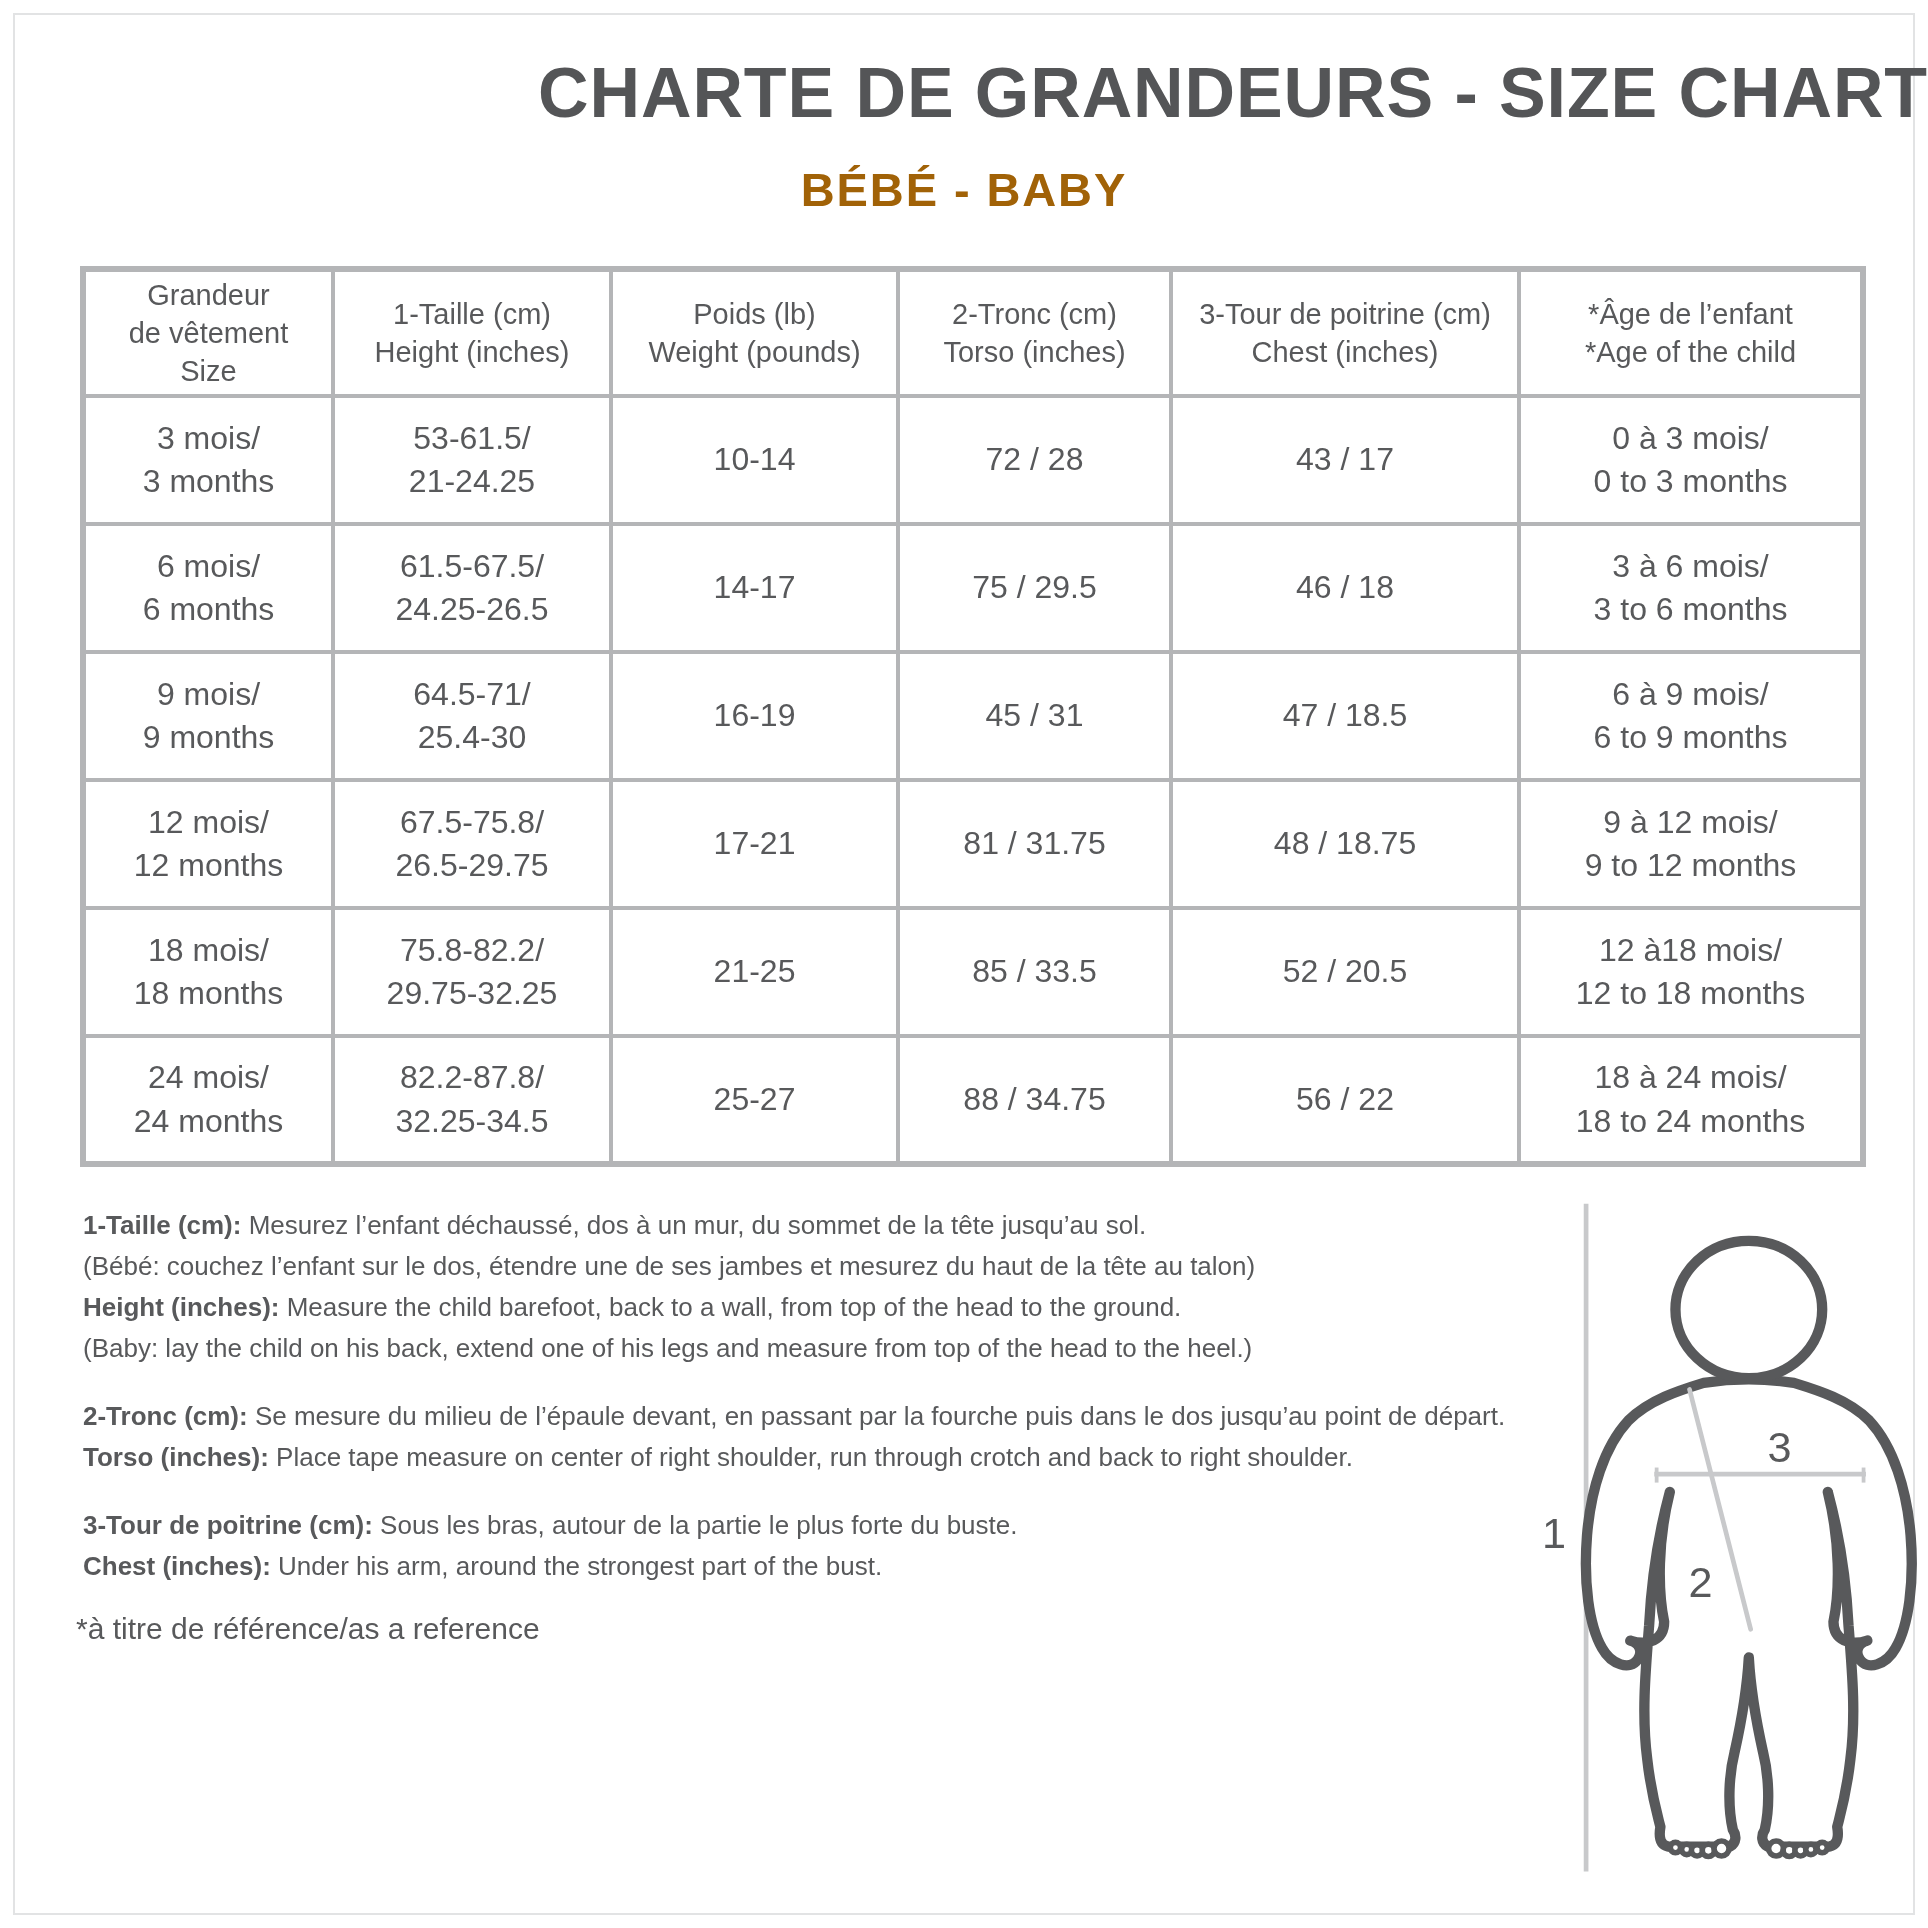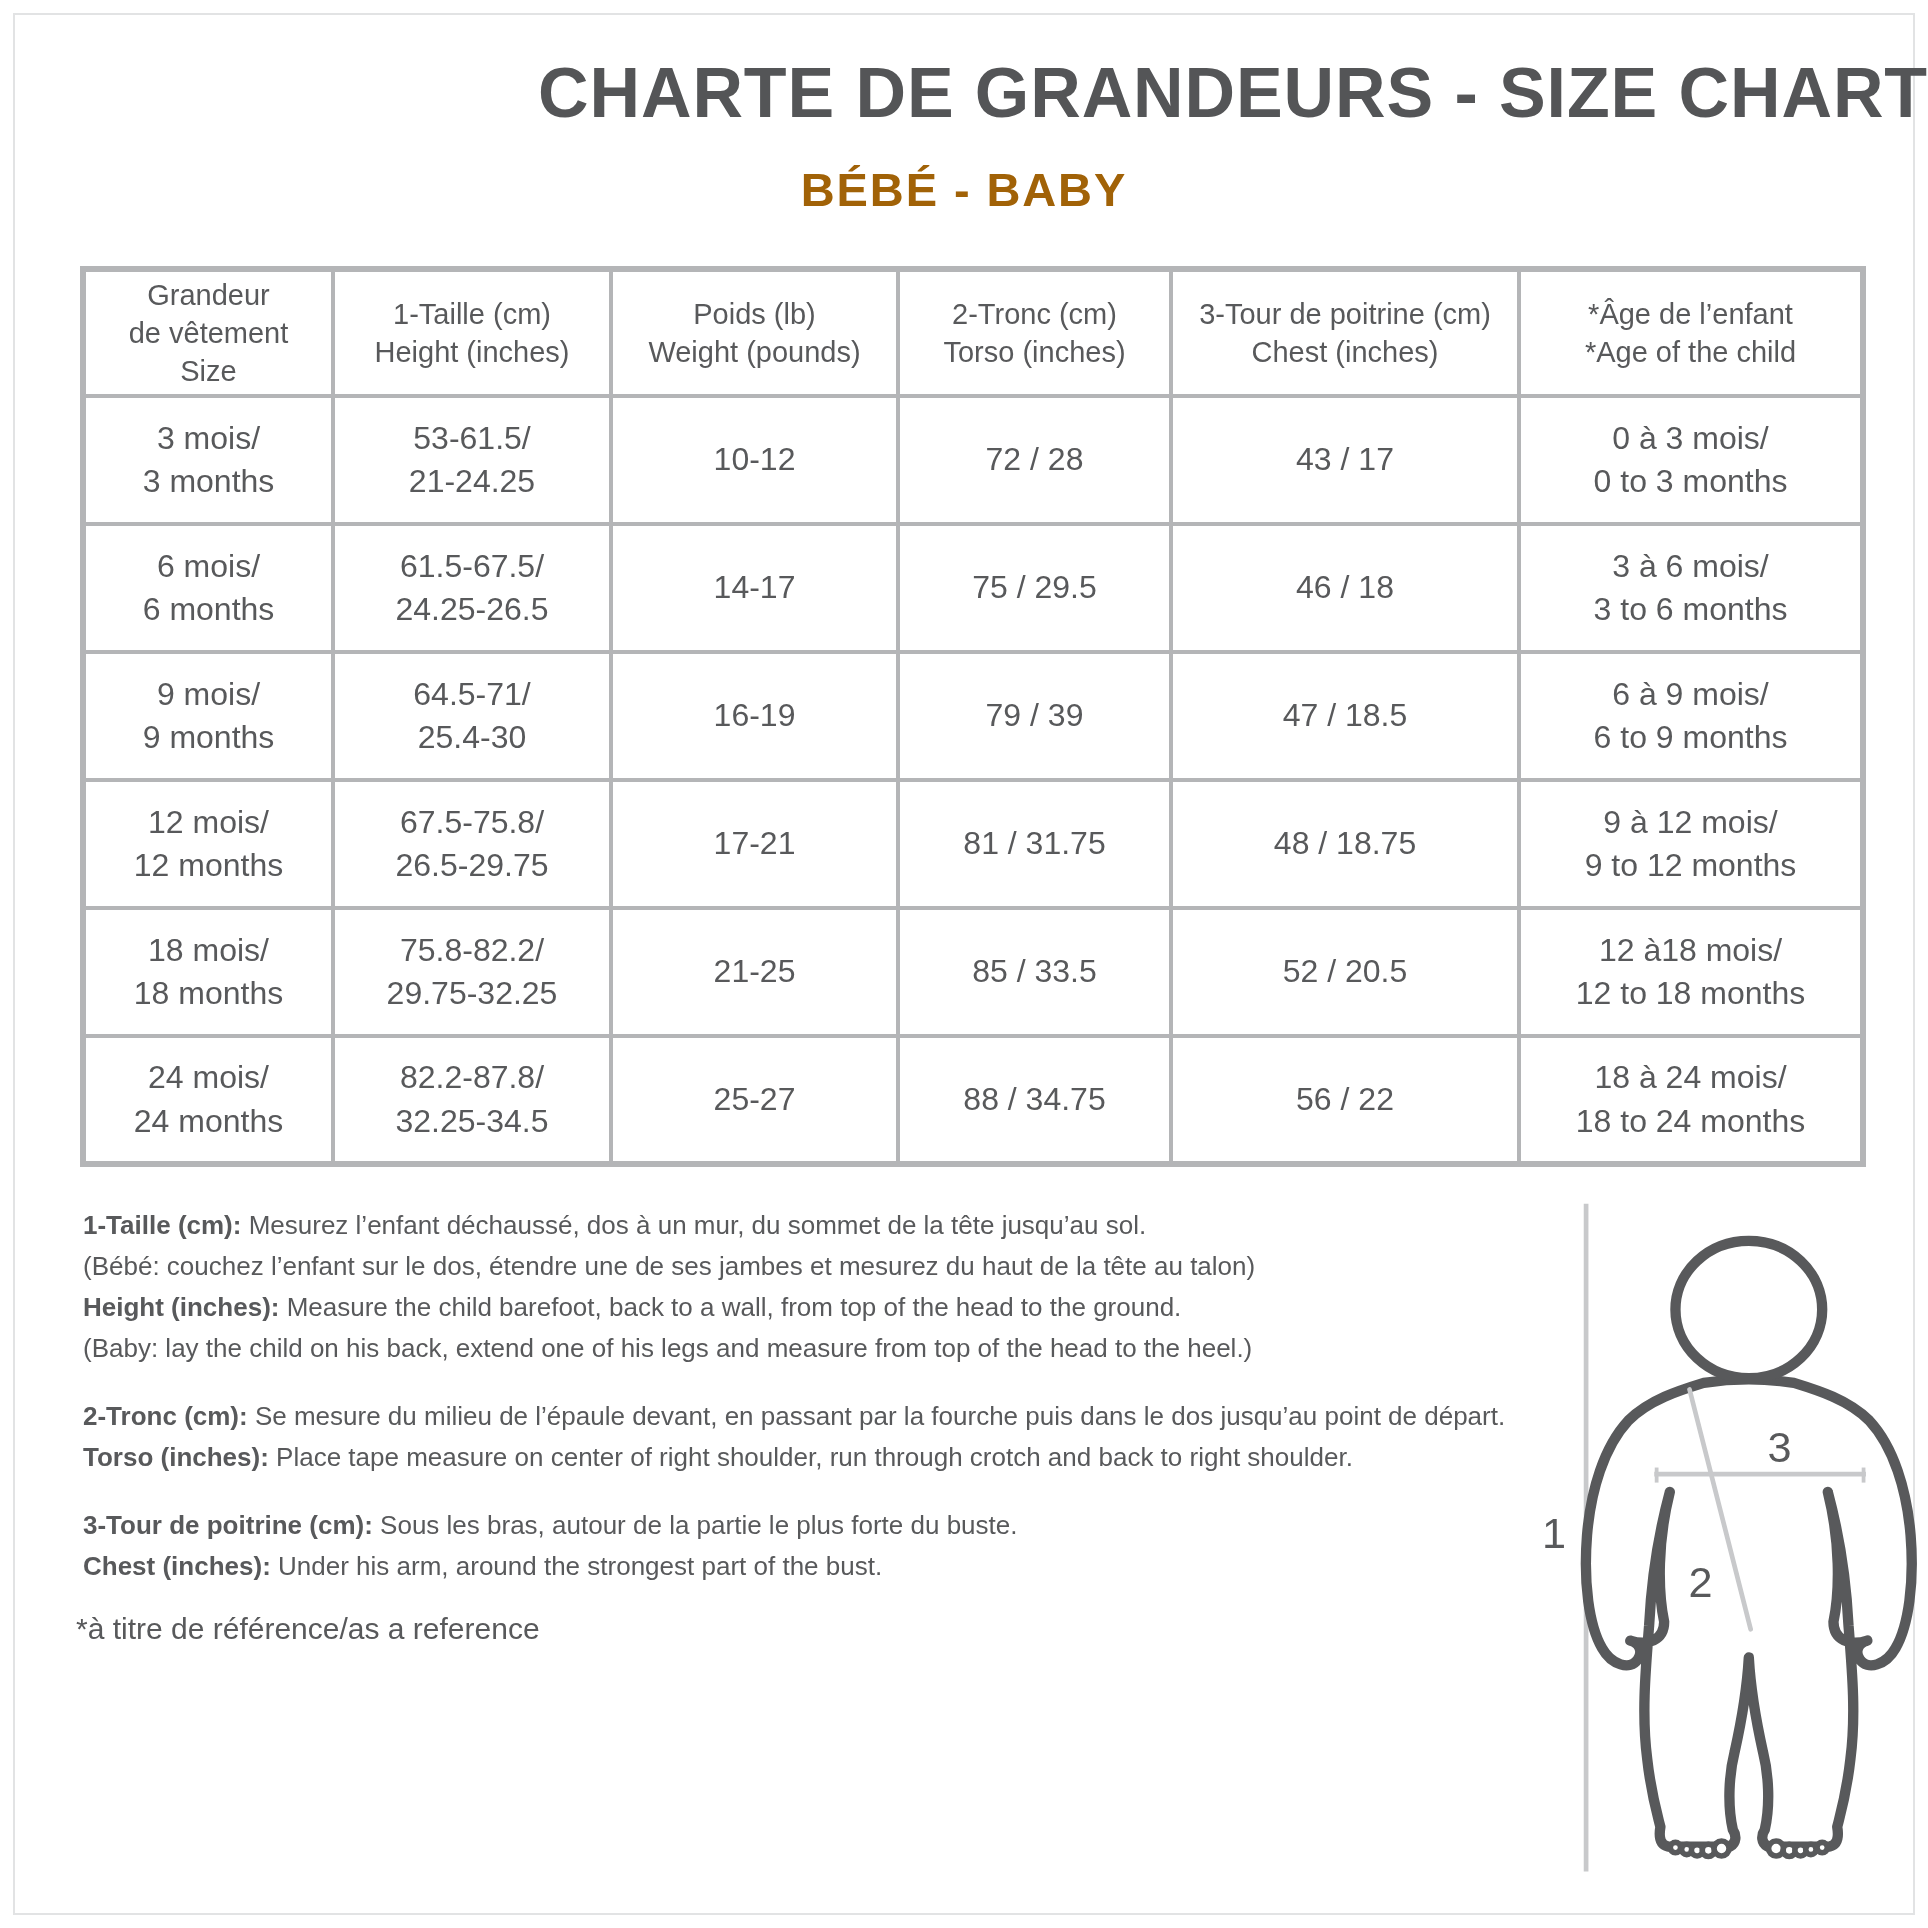--- a/index.html
+++ b/index.html
@@ -97,38 +97,38 @@
         <th>Poids (lb)<br>Weight (pounds)</th>
         <th>2-Tronc (cm)<br>Torso (inches)</th>
         <th>3-Tour de poitrine (cm)<br>Chest (inches)</th>
         <th>*Âge de l’enfant<br>*Age of the child</th>
       </tr>
   </thead>
   <tbody>
       <tr>
         <td>3 mois/<br>3 months</td>
         <td>53-61.5/<br>21-24.25</td>
-        <td>10-12</td>
+        <td>10-14</td>
         <td>72 / 28</td>
         <td>43 / 17</td>
         <td>0 à 3 mois/<br>0 to 3 months</td>
       </tr>
       <tr>
         <td>6 mois/<br>6 months</td>
         <td>61.5-67.5/<br>24.25-26.5</td>
         <td>14-17</td>
         <td>75 / 29.5</td>
         <td>46 / 18</td>
         <td>3 à 6 mois/<br>3 to 6 months</td>
       </tr>
       <tr>
         <td>9 mois/<br>9 months</td>
         <td>64.5-71/<br>25.4-30</td>
         <td>16-19</td>
-        <td>79 / 39</td>
+        <td>45 / 31</td>
         <td>47 / 18.5</td>
         <td>6 à 9 mois/<br>6 to 9 months</td>
       </tr>
       <tr>
         <td>12 mois/<br>12 months</td>
         <td>67.5-75.8/<br>26.5-29.75</td>
         <td>17-21</td>
         <td>81 / 31.75</td>
         <td>48 / 18.75</td>
         <td>9 à 12 mois/<br>9 to 12 months</td>

